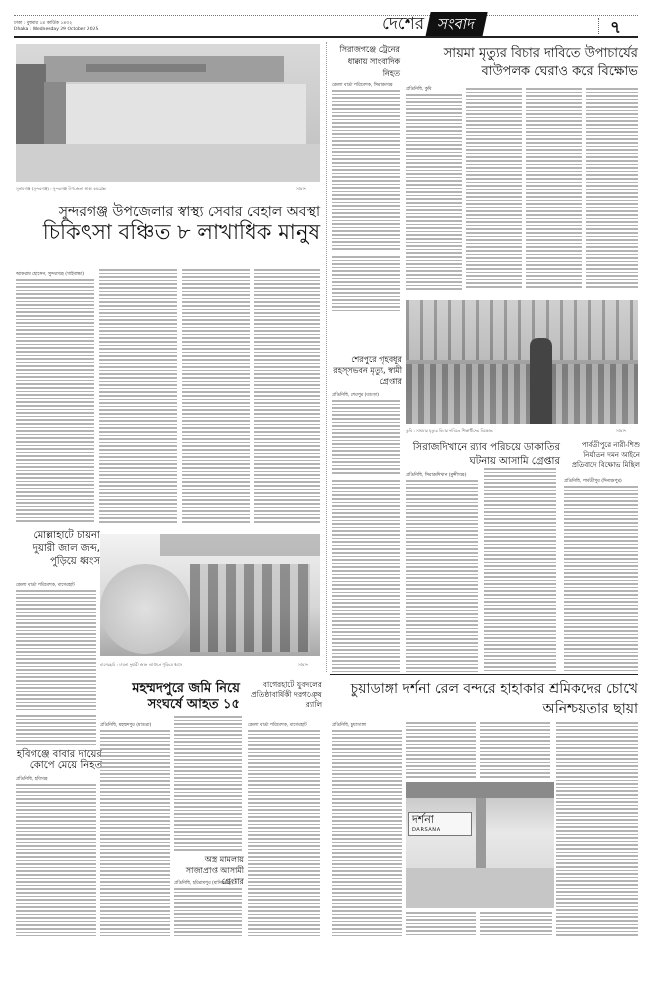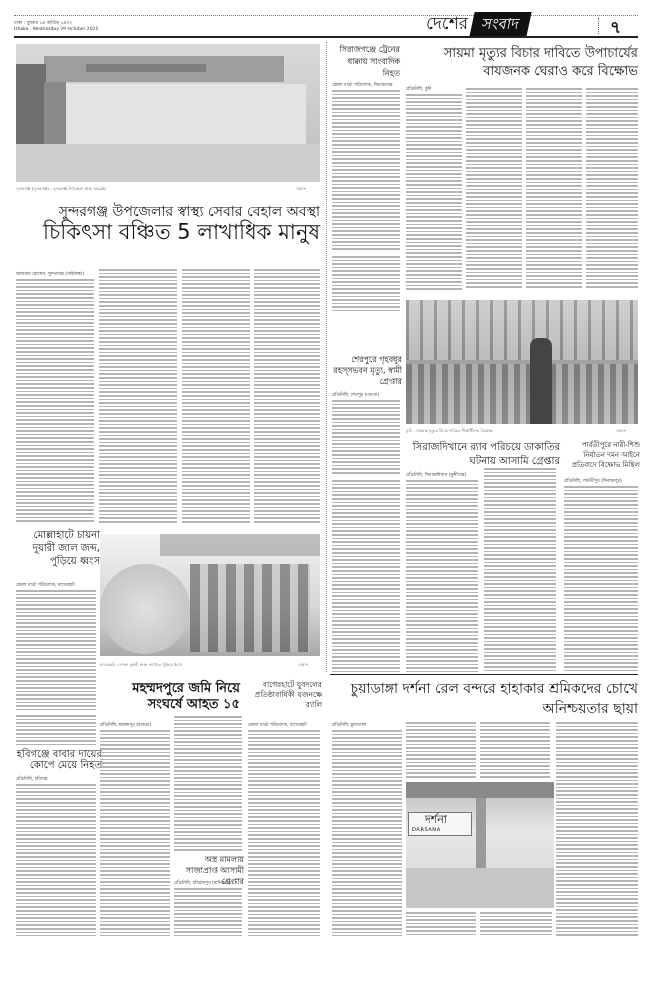--- a/index.html
+++ b/index.html
@@ -15,40 +15,40 @@
   .cap { font-size: 4px; color: #555; }
   .byline { font-size: 4.5px; color: #333; }
 </style>
 </head>
 <body>
 
 <div class="abs dotline" style="left:14px;top:15px;width:624px;"></div>
 <div class="abs" style="left:14px;top:20px;font-size:4.5px;color:#333;">ঢাকা : বুধবার ১৪ কার্তিক ১৪৩২</div>
 <div class="abs" style="left:14px;top:26px;font-size:4.5px;color:#333;">Dhaka : Wednesday 29 October 2025</div>
 <div class="abs" style="left:382px;top:13px;height:22px;display:flex;align-items:center;">
-  <span style="font-size:17px;color:#111;margin-right:4px;margin-left:44px;">দেশের</span>
+  <span style="font-size:17px;color:#111;margin-right:4px;">দেশের</span>
   <span style="font-size:15px;color:#fff;background:#111;padding:0 10px;transform:skewX(-12deg);display:inline-block;">সংবাদ</span>
 </div>
 <div class="abs" style="left:598px;top:18px;height:16px;border-left:1px dotted #666;"></div>
 <div class="abs" style="left:610px;top:14px;font-size:17px;font-weight:bold;color:#111;">৭</div>
 <div class="abs rule" style="left:14px;top:36px;width:624px;height:2px;"></div>
 
 <div class="abs photo" style="left:16px;top:44px;width:304px;height:138px;">
   <div class="abs" style="left:28px;top:12px;width:240px;height:26px;background:#9e9e9e;"></div>
   <div class="abs" style="left:70px;top:20px;width:120px;height:8px;background:#7e7e7e;"></div>
   <div class="abs" style="left:50px;top:40px;width:240px;height:60px;background:#e3e3e3;"></div>
   <div class="abs" style="left:0;top:20px;width:30px;height:118px;background:#6f6f6f;"></div>
   <div class="abs" style="left:28px;top:38px;width:22px;height:100px;background:#8a8a8a;"></div>
   <div class="abs" style="left:0;top:100px;width:304px;height:38px;background:#cfcfcf;"></div>
 </div>
 <div class="abs cap" style="left:16px;top:186px;">সুনামগঞ্জ (সুন্দরগঞ্জ) : সুন্দরগঞ্জ উপজেলা স্বাস্থ্য কমপ্লেক্স</div>
 <div class="abs cap" style="left:296px;top:186px;">সংবাদ</div>
 
 <div class="abs hl" style="left:16px;top:200px;width:304px;font-size:14px;">সুন্দরগঞ্জ উপজেলার স্বাস্থ্য সেবার বেহাল অবস্থা</div>
-<div class="abs hl" style="left:16px;top:216px;width:304px;font-size:21px;">চিকিৎসা বঞ্চিত 5 লাখাধিক মানুষ</div>
+<div class="abs hl" style="left:16px;top:216px;width:304px;font-size:21px;">চিকিৎসা বঞ্চিত ৮ লাখাধিক মানুষ</div>
 <div class="abs byline" style="left:16px;top:271px;">আকরাম হোসেন, সুন্দরগঞ্জ (গাইবান্ধা)</div>
 <div class="abs lines" style="left:16px;top:279px;width:78px;height:245px;"></div>
 <div class="abs lines" style="left:99px;top:269px;width:78px;height:255px;"></div>
 <div class="abs lines" style="left:182px;top:269px;width:68px;height:255px;"></div>
 <div class="abs lines" style="left:254px;top:269px;width:66px;height:255px;"></div>
 
 <div class="abs hl" style="left:14px;top:528px;width:86px;font-size:10px;line-height:13px;">মোল্লাহাটে চায়না দুয়ারী জাল জব্দ, পুড়িয়ে ধ্বংস</div>
 <div class="abs byline" style="left:16px;top:582px;">জেলা বার্তা পরিবেশক, বাগেরহাট</div>
 <div class="abs lines" style="left:16px;top:590px;width:80px;height:122px;"></div>
 
@@ -67,30 +67,30 @@
 
 <div class="abs hl" style="left:100px;top:680px;width:140px;font-size:13px;line-height:16px;font-weight:bold;">মহম্মদপুরে জমি নিয়ে সংঘর্ষে আহত ১৫</div>
 <div class="abs byline" style="left:100px;top:722px;">প্রতিনিধি, মহম্মদপুর (মাগুরা)</div>
 <div class="abs lines" style="left:100px;top:730px;width:70px;height:206px;"></div>
 <div class="abs lines" style="left:174px;top:716px;width:68px;height:136px;"></div>
 
 <div class="abs hl" style="left:172px;top:854px;width:72px;font-size:8px;line-height:11px;">অস্ত্র মামলায় সাজাপ্রাপ্ত আসামী গ্রেপ্তার</div>
 <div class="abs byline" style="left:174px;top:880px;">প্রতিনিধি, হরিরামপুর (মানিকগঞ্জ)</div>
 <div class="abs lines" style="left:174px;top:888px;width:68px;height:48px;"></div>
 
-<div class="abs hl" style="left:246px;top:680px;width:76px;font-size:7.5px;line-height:10px;">বাগেরহাটে যুবদলের প্রতিষ্ঠাবার্ষিকী যজনক্ষে র‌্যালি</div>
+<div class="abs hl" style="left:246px;top:680px;width:76px;font-size:7.5px;line-height:10px;">বাগেরহাটে যুবদলের প্রতিষ্ঠাবার্ষিকী দরগঞ্ষে র‌্যালি</div>
 <div class="abs byline" style="left:248px;top:722px;">জেলা বার্তা পরিবেশক, বাগেরহাট</div>
 <div class="abs lines" style="left:248px;top:730px;width:72px;height:206px;"></div>
 
 <div class="abs vrule" style="left:326px;top:42px;height:630px;"></div>
 <div class="abs hl" style="left:330px;top:44px;width:70px;font-size:8px;line-height:12px;">সিরাজগঞ্জে ট্রেনের ধাক্কায় সাংবাদিক নিহত</div>
 <div class="abs byline" style="left:332px;top:82px;">জেলা বার্তা পরিবেশক, সিরাজগঞ্জ</div>
 <div class="abs lines" style="left:332px;top:90px;width:68px;height:160px;"></div>
 
-<div class="abs hl" style="left:406px;top:44px;width:232px;font-size:13px;line-height:18px;">সায়মা মৃত্যুর বিচার দাবিতে উপাচার্যের বাযজনক ঘেরাও করে বিক্ষোভ</div>
+<div class="abs hl" style="left:406px;top:44px;width:232px;font-size:13px;line-height:18px;">সায়মা মৃত্যুর বিচার দাবিতে উপাচার্যের বাউপলক ঘেরাও করে বিক্ষোভ</div>
 <div class="abs byline" style="left:406px;top:86px;">প্রতিনিধি, কুবি</div>
 <div class="abs lines" style="left:406px;top:94px;width:56px;height:196px;"></div>
 <div class="abs lines" style="left:466px;top:88px;width:56px;height:202px;"></div>
 <div class="abs lines" style="left:526px;top:88px;width:56px;height:202px;"></div>
 <div class="abs lines" style="left:586px;top:88px;width:52px;height:202px;"></div>
 
 <div class="abs lines" style="left:332px;top:256px;width:68px;height:55px;"></div>
 <div class="abs hl" style="left:330px;top:354px;width:72px;font-size:8px;line-height:11px;">শেরপুরে গৃহবধূর রহস্সভবন মৃত্যু, স্বামী গ্রেপ্তার</div>
 <div class="abs byline" style="left:332px;top:392px;">প্রতিনিধি, শেরপুর (বগুড়া)</div>
 <div class="abs lines" style="left:332px;top:400px;width:68px;height:76px;"></div>
@@ -118,19 +118,19 @@
 <div class="abs byline" style="left:332px;top:722px;">প্রতিনিধি, চুয়াডাঙ্গা</div>
 <div class="abs lines" style="left:332px;top:730px;width:70px;height:206px;"></div>
 <div class="abs lines" style="left:406px;top:722px;width:70px;height:56px;"></div>
 <div class="abs lines" style="left:480px;top:722px;width:70px;height:56px;"></div>
 <div class="abs lines" style="left:556px;top:722px;width:82px;height:214px;"></div>
 
 <div class="abs photo" style="left:406px;top:782px;width:148px;height:126px;background:linear-gradient(180deg,#bcbcbc 0%,#e8e8e8 40%,#d2d2d2 100%);">
   <div class="abs" style="left:0;top:0;width:148px;height:16px;background:#8a8a8a;"></div>
   <div class="abs" style="left:70px;top:16px;width:10px;height:70px;background:#9a9a9a;"></div>
   <div class="abs" style="left:2px;top:30px;width:64px;height:24px;background:#f7f7f7;border:1px solid #777;">
-    <div style="font-size:11px;line-height:13px;color:#111;padding-left:16px;">দর্শনা</div>
+    <div style="font-size:11px;line-height:13px;color:#111;padding-left:3px;">দর্শনা</div>
     <div style="font-size:5px;line-height:7px;color:#111;letter-spacing:.6px;padding-left:3px;">DARSANA</div>
   </div>
   <div class="abs" style="left:0;top:86px;width:148px;height:40px;background:#c6c6c6;"></div>
 </div>
 <div class="abs lines" style="left:406px;top:912px;width:70px;height:24px;"></div>
 <div class="abs lines" style="left:480px;top:912px;width:72px;height:24px;"></div>
 
 </body></html>

